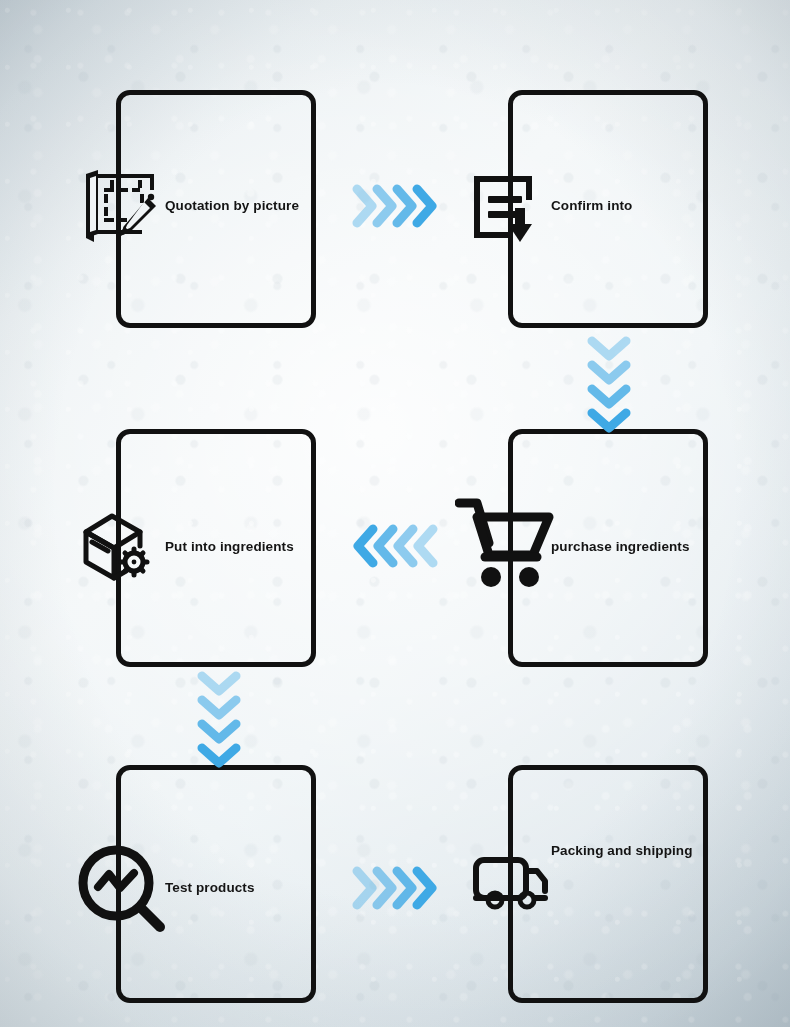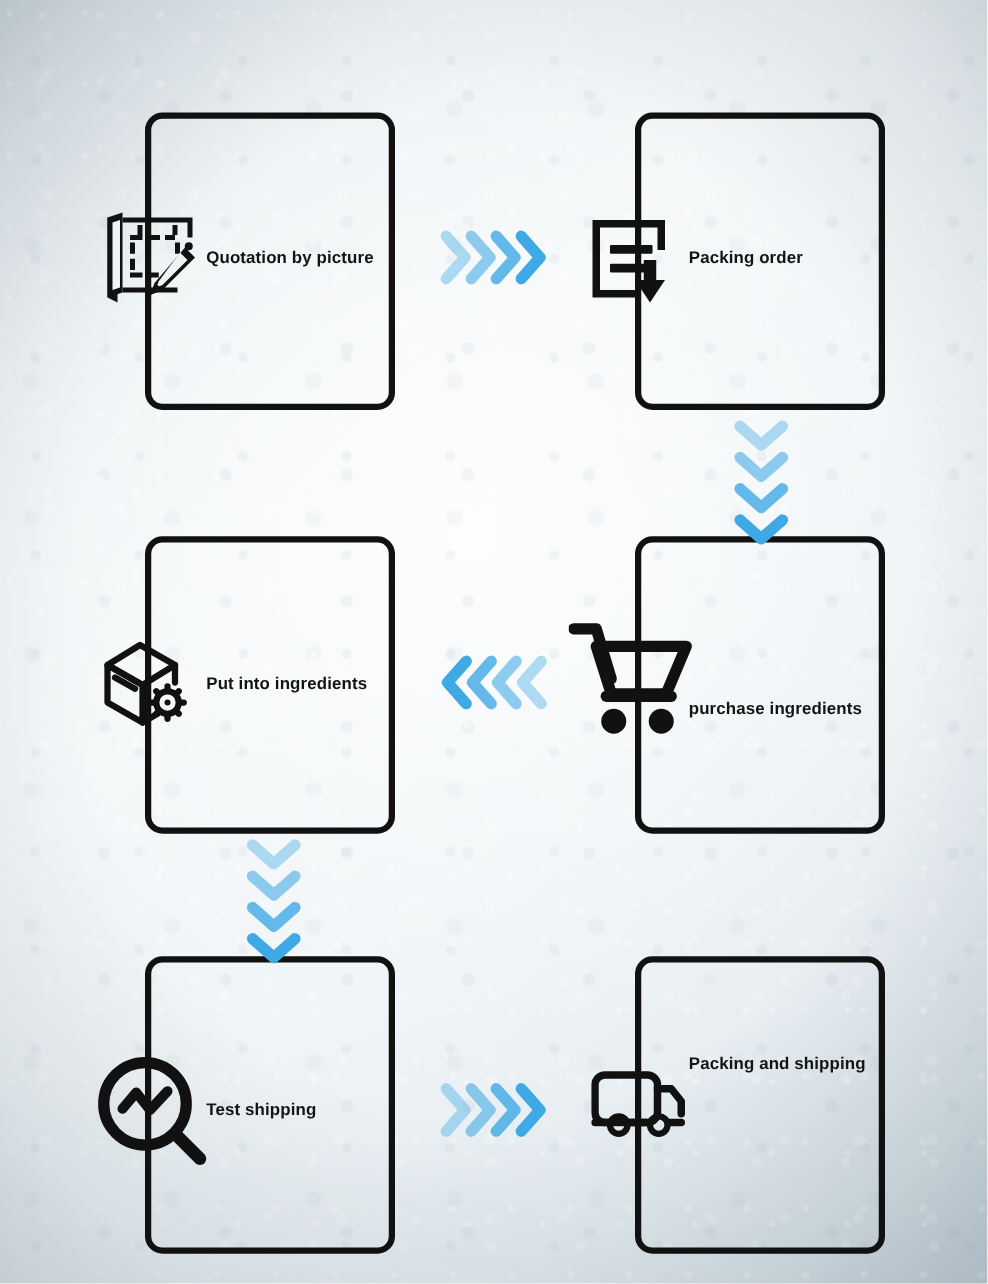--- a/index.html
+++ b/index.html
@@ -136,21 +136,21 @@
       <path d="M4 6 L62 6 L62 30 L56 30 L56 12 L10 12 L10 62 L40 62 L40 68 L4 68 Z" fill="#111"></path>
 
       <rect x="18" y="26" width="34" height="7" rx="1" fill="#111"></rect>
       <rect x="18" y="41" width="34" height="7" rx="1" fill="#111"></rect>
 
       <rect x="45" y="38" width="10" height="22" fill="#111"></rect>
       <path d="M38 54 L62 54 L50 72 Z" fill="#111"></path>
     </svg>
   </span>
 
-  <span class="node-label" style="left:551px; top:199px;">Packing order</span>
+  <span class="node-label" style="left:551px; top:199px;">Confirm into</span>
 
   <div class="node" style="left:116px; top:429px; width:200px; height:238px;"></div>
 
   <span class="node-icon" style="left:78px; top:508px; width:86px; height:78px;">
     <svg width="86" height="78" viewBox="0 0 86 78" fill="none" stroke="#111" stroke-width="5" stroke-linecap="round" stroke-linejoin="round">
 
       <path d="M8 24 L34 8 L62 24 L36 40 Z"></path>
 
       <path d="M8 24 L8 54 L36 70 L36 40 Z"></path>
 
@@ -185,35 +185,35 @@
 
       <path d="M22 22 L94 22 L78 60 L34 60 Z" stroke="#111" stroke-width="9" stroke-linejoin="round" fill="none"></path>
 
       <path d="M30 62 L82 62" stroke="#111" stroke-width="9" stroke-linecap="round"></path>
 
       <circle cx="36" cy="82" r="10" fill="#111"></circle>
       <circle cx="74" cy="82" r="10" fill="#111"></circle>
     </svg>
   </span>
 
-  <span class="node-label" style="left:551px; top:560px;text-align:center;">purchase ingredients</span>
+  <span class="node-label" style="left:551px; top:540px;text-align:center;">purchase ingredients</span>
 
   <div class="node" style="left:116px; top:765px; width:200px; height:238px;"></div>
 
   <span class="node-icon" style="left:76px; top:843px; width:92px; height:90px;">
     <svg width="92" height="90" viewBox="0 0 92 90" fill="none">
       <circle cx="40" cy="40" r="33" stroke="#111" stroke-width="9" fill="none"></circle>
 
       <path d="M22 44 L33 31 L44 45 L58 30" stroke="#111" stroke-width="8" stroke-linecap="round" stroke-linejoin="round" fill="none"></path>
 
       <path d="M64 64 L84 84" stroke="#111" stroke-width="10" stroke-linecap="round"></path>
     </svg>
   </span>
 
-  <span class="node-label" style="left:165px; top:881px;">Test shipping</span>
+  <span class="node-label" style="left:165px; top:881px;">Test products</span>
 
   <div class="node" style="left:508px; top:765px; width:200px; height:238px;"></div>
 
   <span class="node-icon" style="left:473px; top:855px; width:86px; height:58px;">
     <svg width="86" height="58" viewBox="0 0 86 58" fill="none">
 
       <rect x="3" y="5" width="50" height="38" rx="8" stroke="#111" stroke-width="6" fill="none"></rect>
 
       <path d="M53 16 L64 16 L72 26 L72 36" stroke="#111" stroke-width="6" stroke-linecap="round" stroke-linejoin="round" fill="none"></path>
       <path d="M72 43 L62 43" stroke="#111" stroke-width="6" stroke-linecap="round"></path>

